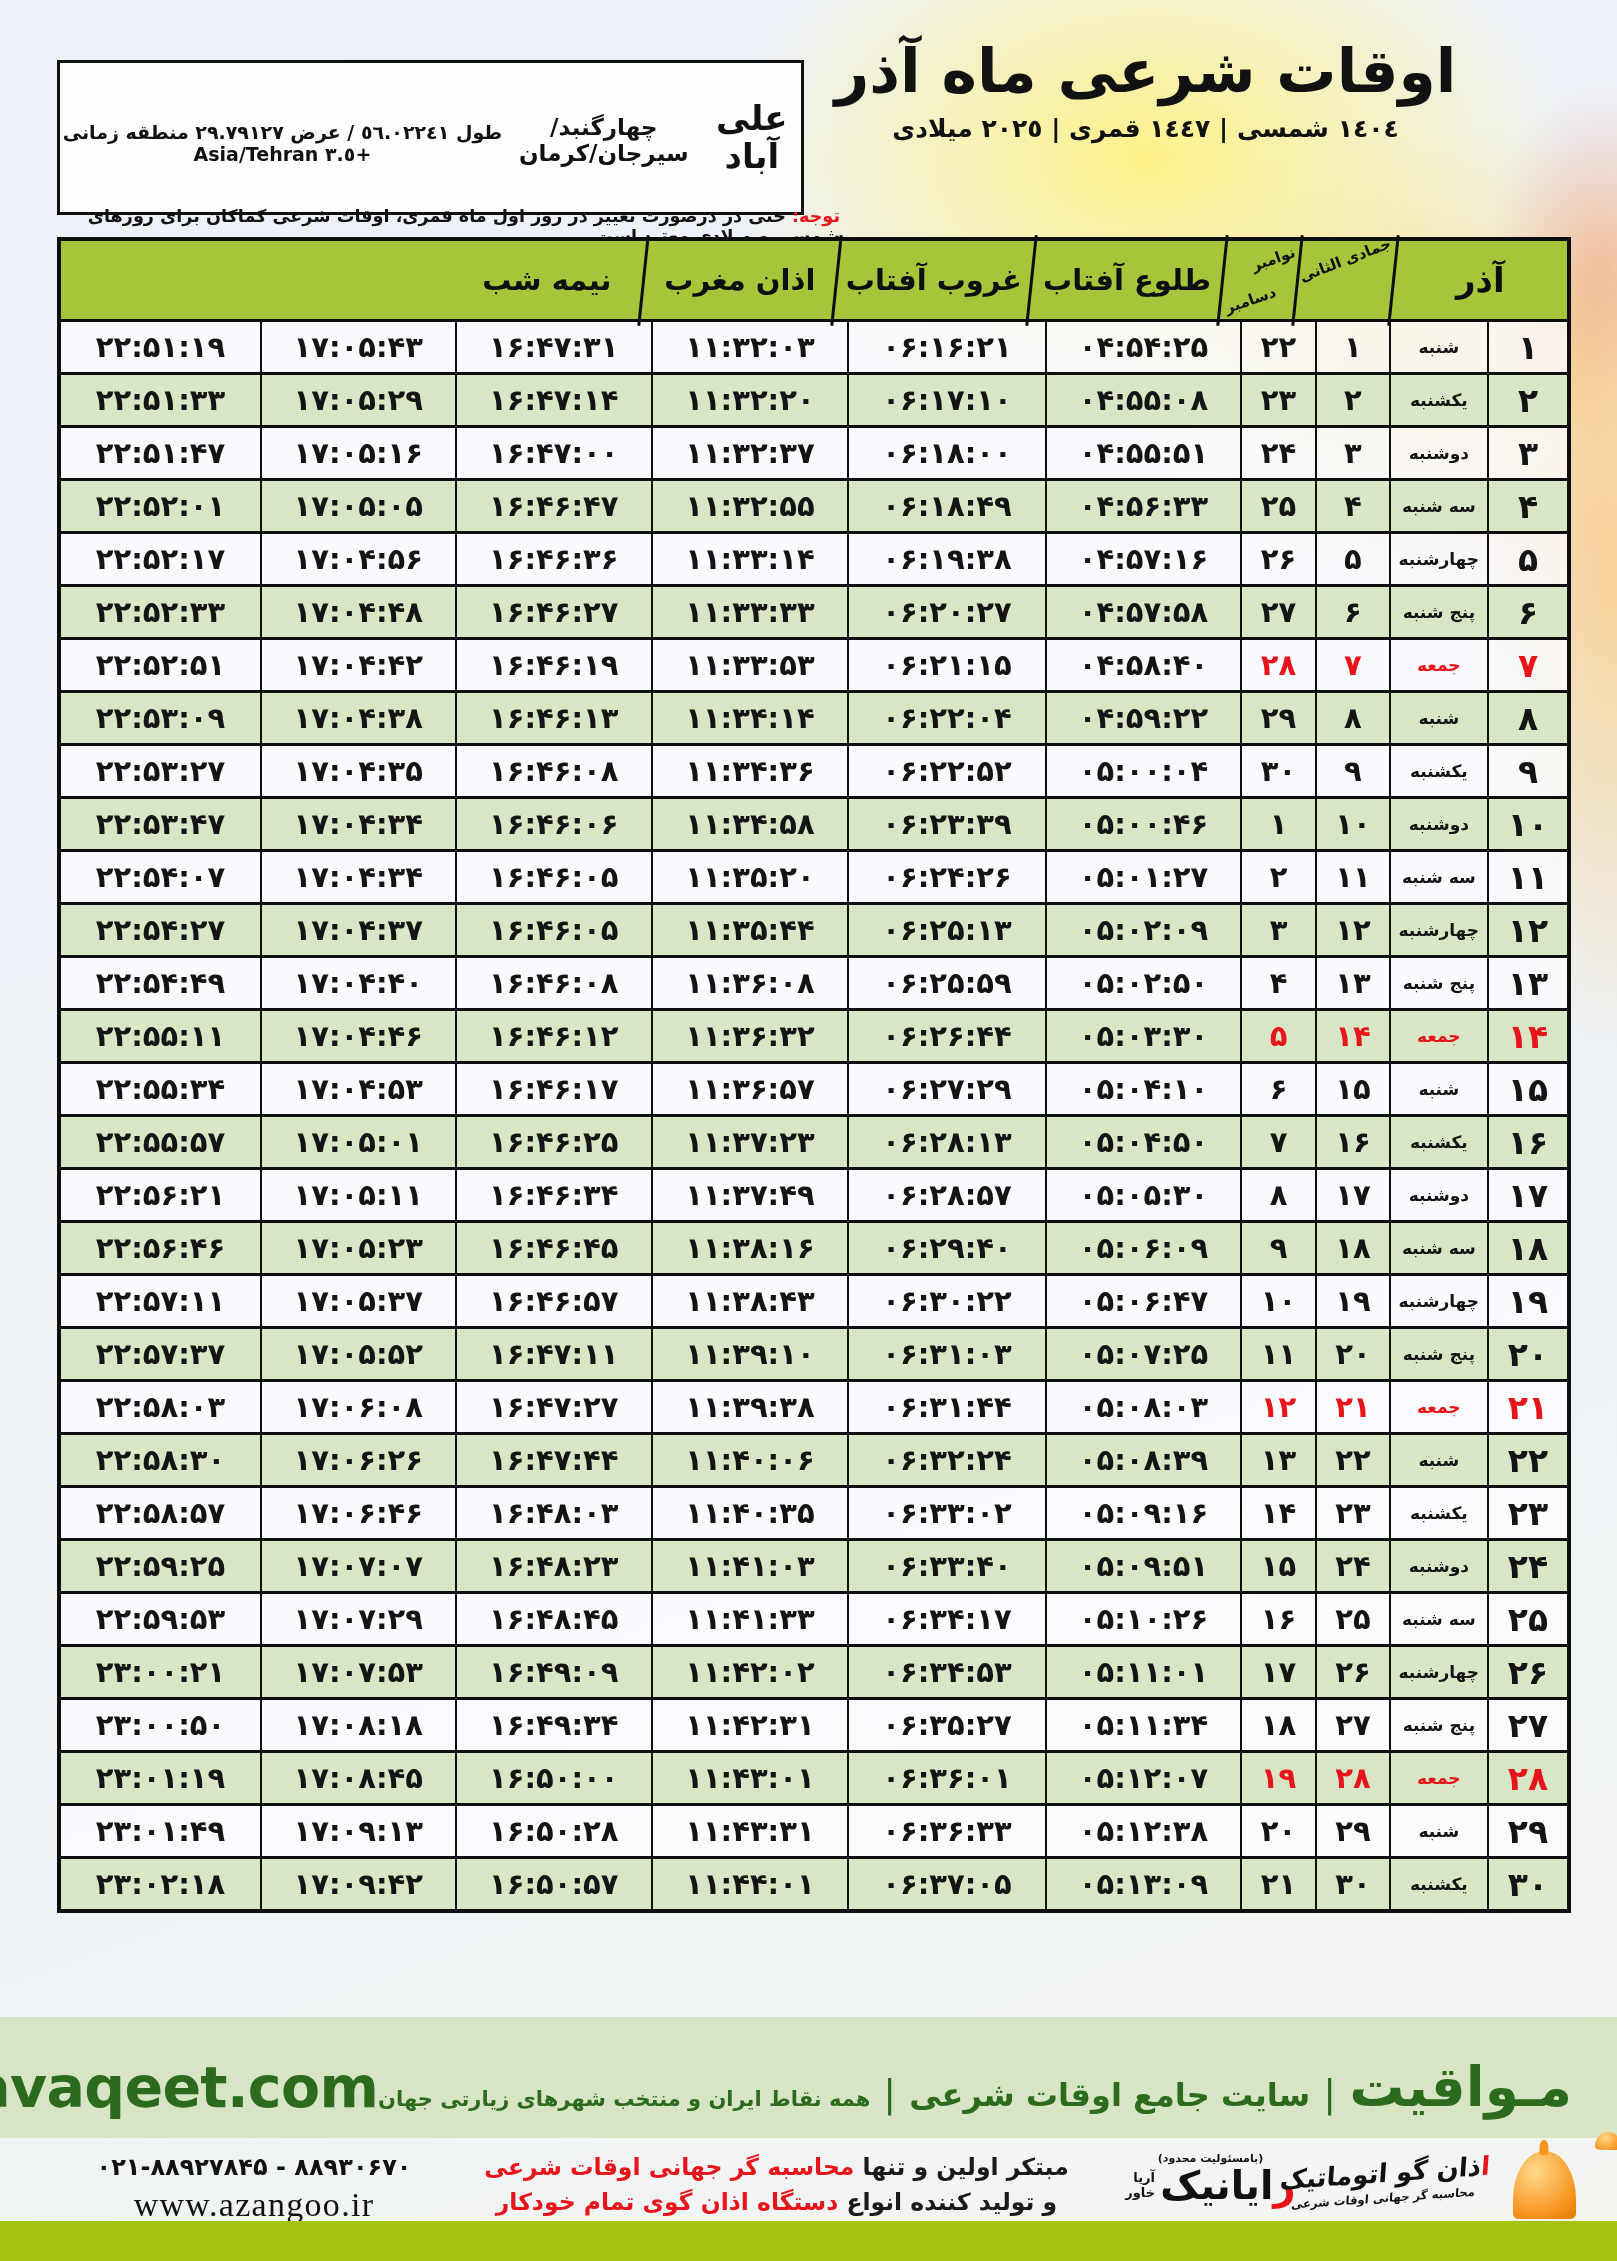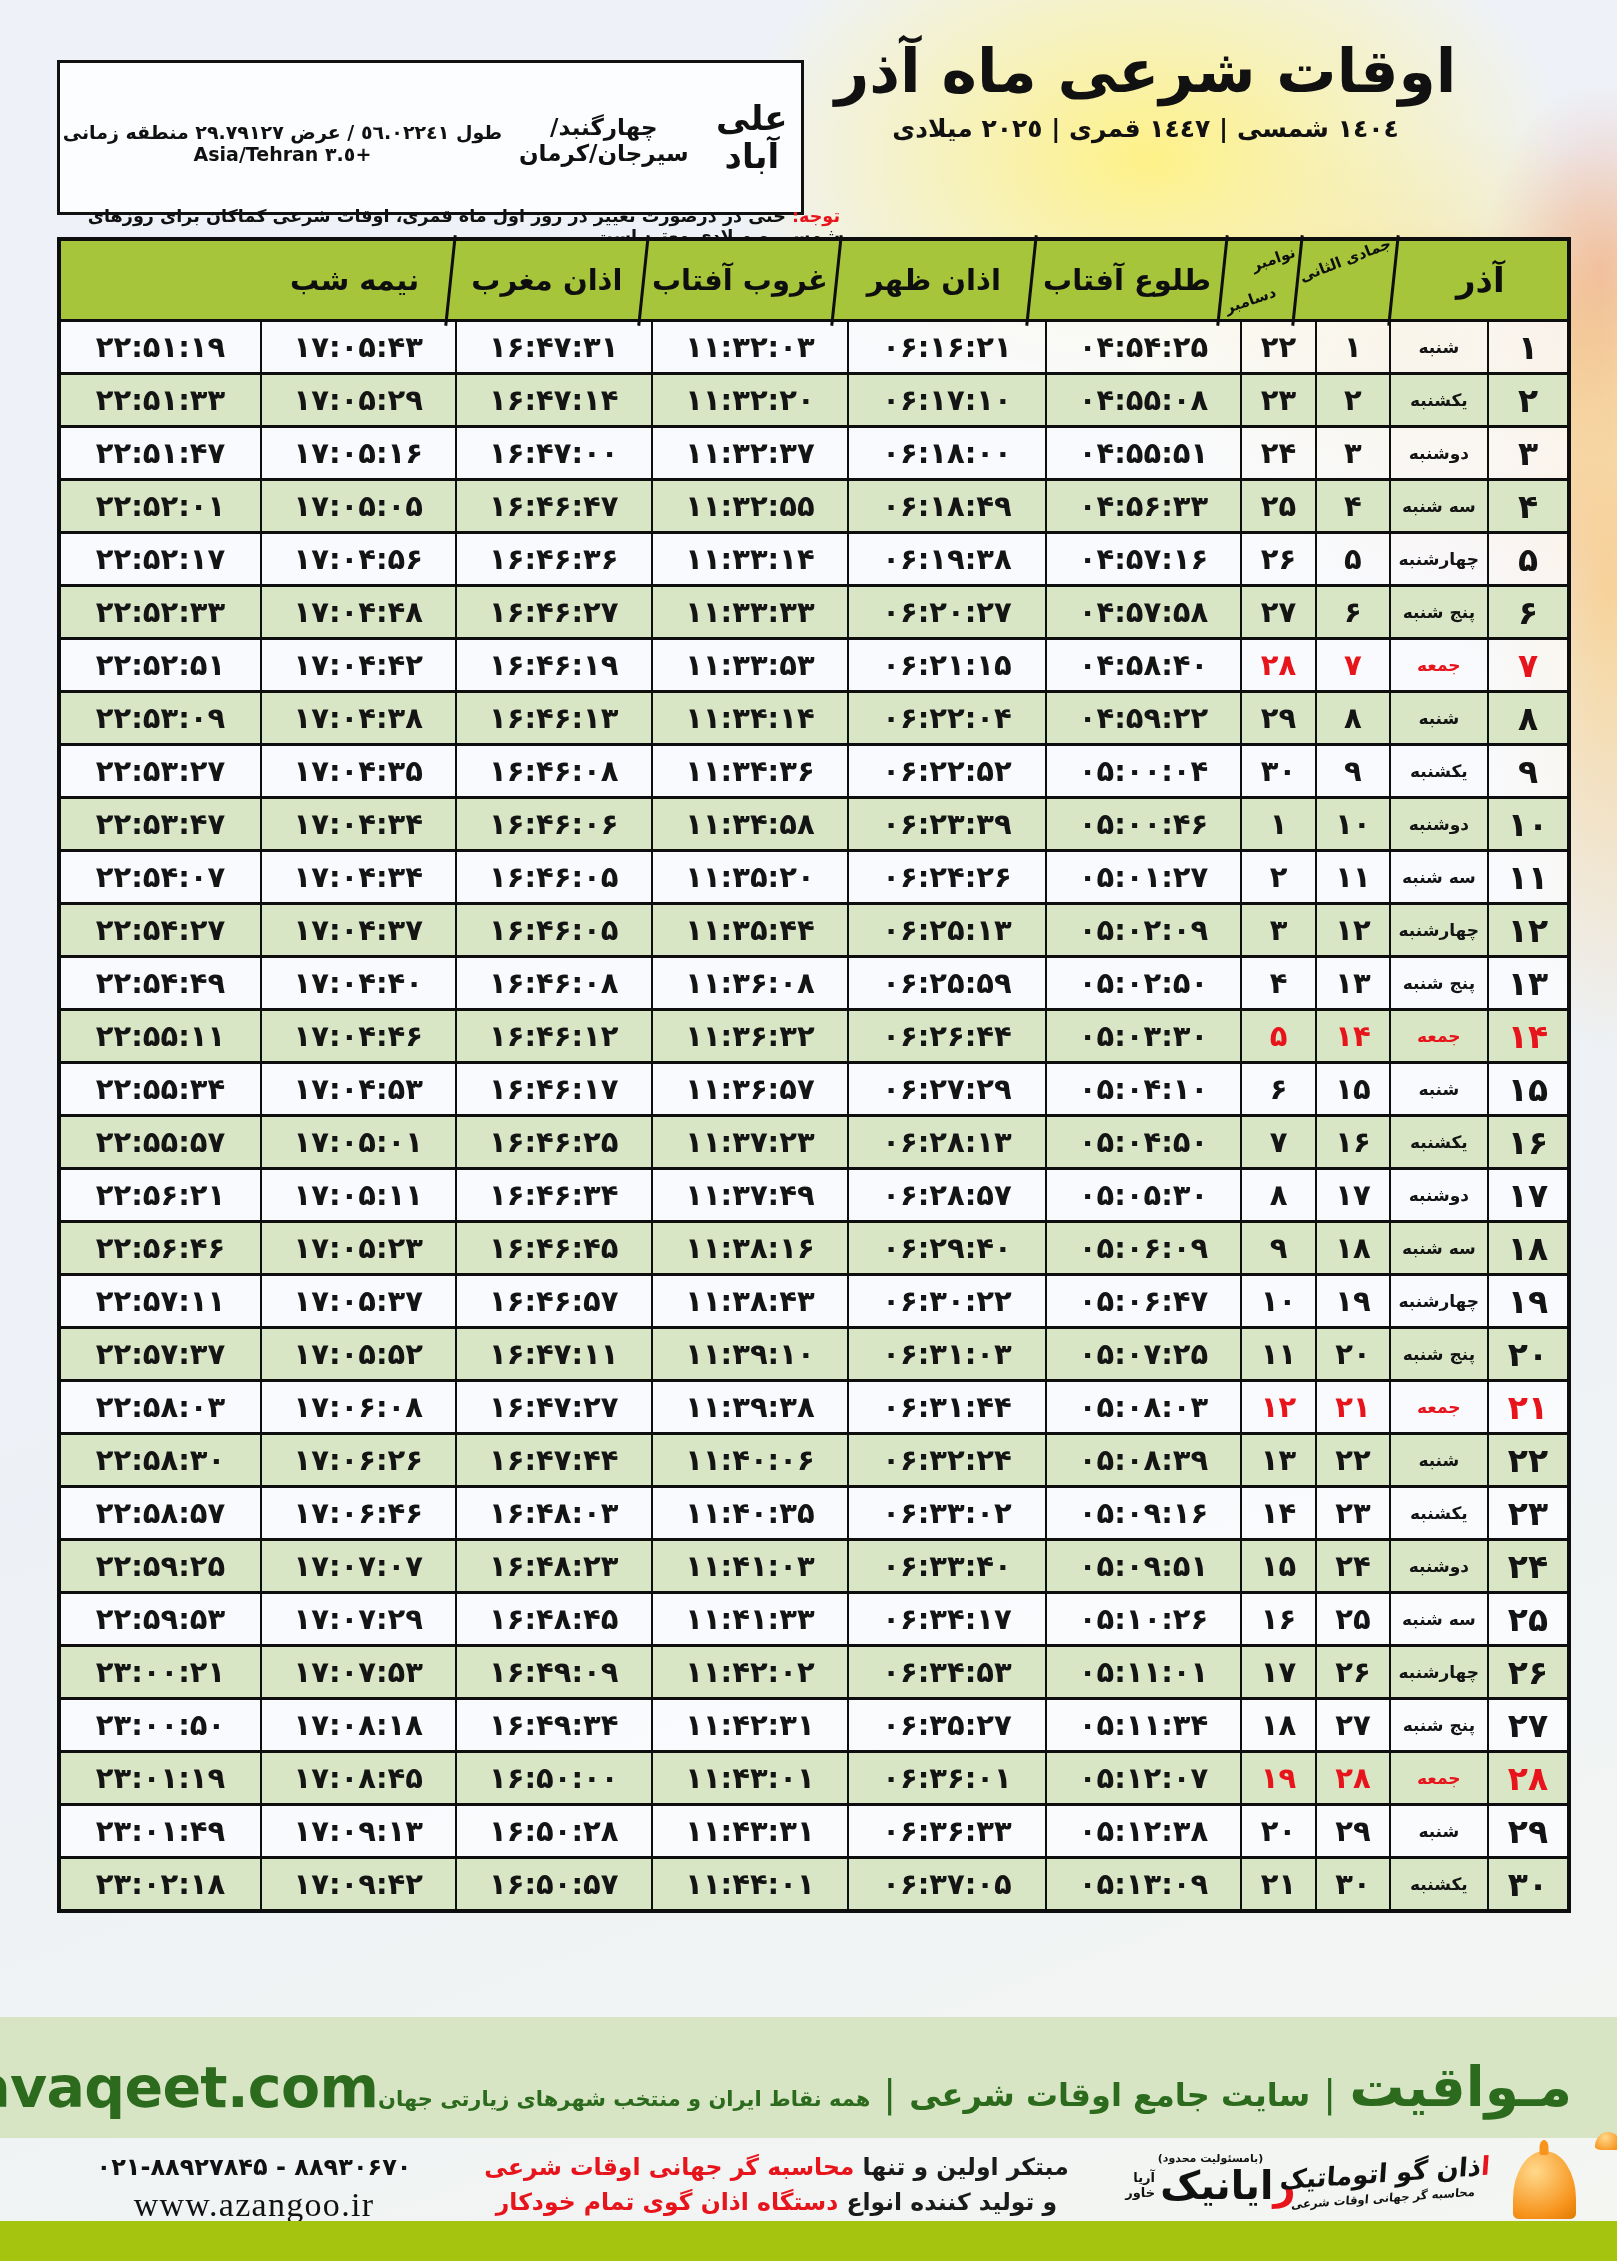--- a/index.html
+++ b/index.html
@@ -125,21 +125,20 @@
   <div class="thead">
     <div class="hcell h-azar">آذر</div>
     <div class="hcell h-lunar">
         <span>جمادی الثانی</span>
       </div>
     <div class="hcell h-greg">
       <span class="top">نوامبر</span>
       <span class="bottom">دسامبر</span>
     </div>
     <div class="hcell">طلوع آفتاب</div>
-    <div class="hcell">اذان ظهر</div>
     <div class="hcell">غروب آفتاب</div>
     <div class="hcell">اذان مغرب</div>
     <div class="hcell">نیمه شب</div>
   </div>
   <div id="tbody">
       <div class="trow">
     <div class="tcell c-azar">۱</div>
     <div class="tcell c-week">شنبه</div>
     <div class="tcell c-lunar">۱</div>
     <div class="tcell c-greg">۲۲</div>

